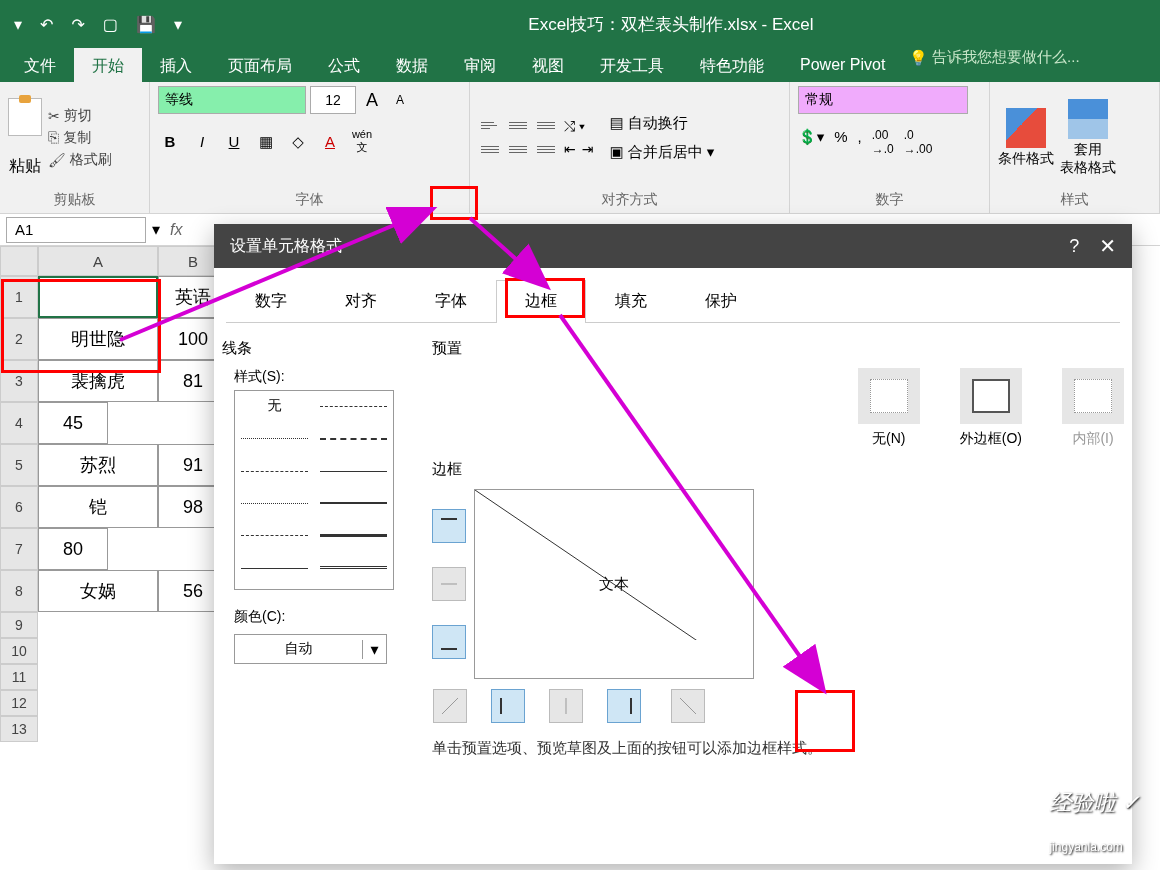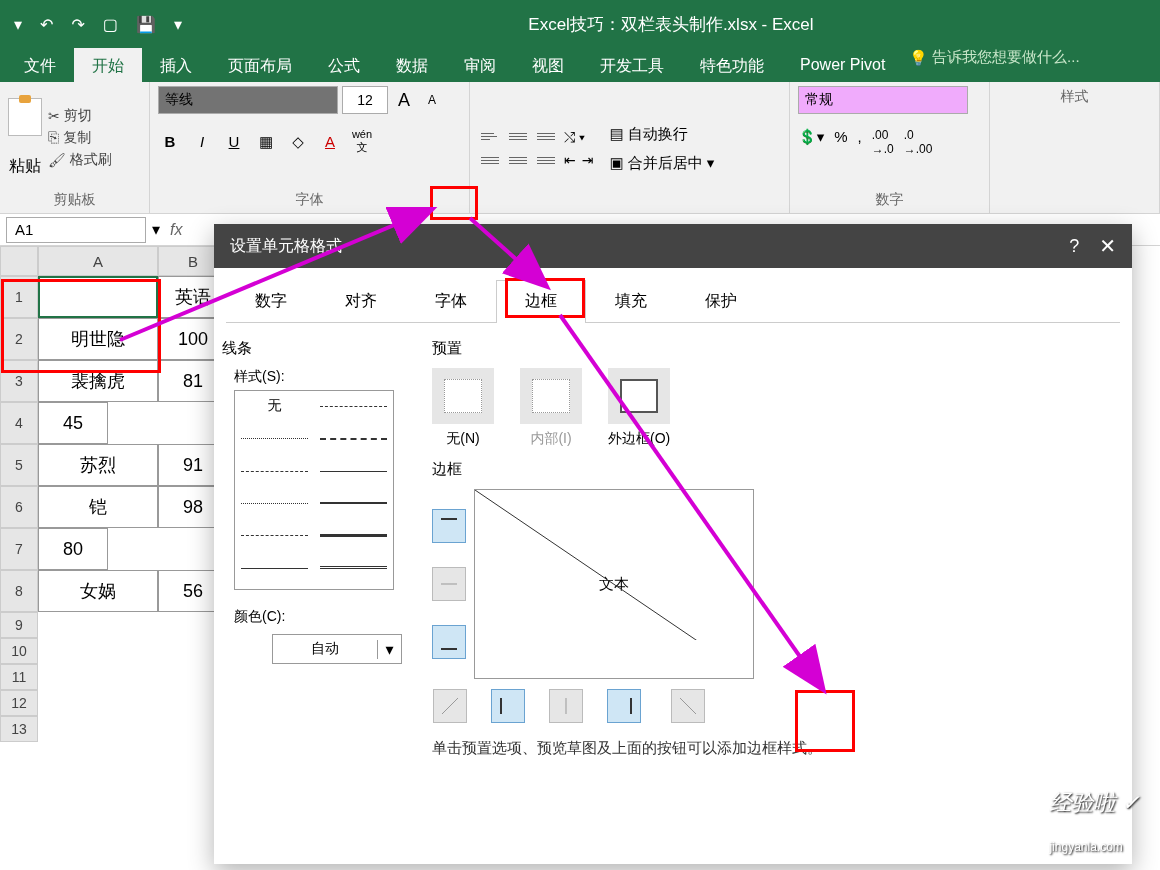--- a/index.html
+++ b/index.html
@@ -23,21 +23,21 @@
 .group-content { flex: 1; display: flex; align-items: center; gap: 6px; }
 .group-label { text-align: center; font-size: 14px; color: #666; padding: 2px 0; position: relative; }
 
 .paste-btn { display: flex; flex-direction: column; align-items: center; gap: 20px; }
 .clipboard-icon { width: 34px; height: 38px; background: #fff; border: 1px solid #bbb; position: relative; }
 .clipboard-icon::before { content: ""; position: absolute; top: -4px; left: 10px; width: 12px; height: 8px; background: #e8a33d; border-radius: 2px; }
 .small-btns { display: flex; flex-direction: column; gap: 4px; font-size: 14px; color: #444; }
 .small-btn { display: flex; align-items: center; gap: 4px; cursor: pointer; }
 
 .font-row1 { display: flex; gap: 4px; align-items: center; }
-.font-name { width: 180px; height: 28px; border: 1px solid #ababab; background: #737373; padding: 2px 6px; font-size: 14px; }
+.font-name { width: 148px; height: 28px; border: 1px solid #ababab; background: #86efac; padding: 2px 6px; font-size: 14px; }
 .font-size { width: 46px; height: 28px; border: 1px solid #ababab; background: #fff; padding: 2px 4px; font-size: 14px; text-align: center; }
 .font-row2 { display: flex; gap: 8px; align-items: center; margin-top: 8px; }
 .font-btn { width: 24px; text-align: center; font-size: 15px; cursor: pointer; }
 
 .align-grid { display: grid; grid-template-columns: repeat(3, 24px); gap: 4px; }
 .align-box { width: 24px; height: 20px; border: 1px solid transparent; display: flex; flex-direction: column; justify-content: center; gap: 2px; padding: 2px; }
 .align-box span { height: 1px; background: #666; display: block; }
 
 .num-fmt { width: 170px; height: 28px; border: 1px solid #ababab; background: #f0abfc; padding: 2px 6px; font-size: 14px; }
 .num-row { display: flex; gap: 10px; margin-top: 8px; font-size: 15px; }
@@ -78,26 +78,26 @@
 .line-panel { width: 180px; }
 .section-label { font-size: 15px; margin-bottom: 10px; }
 .style-box { border: 1px solid #999; width: 160px; height: 200px; padding: 6px; display: grid; grid-template-columns: 1fr 1fr; gap: 8px 12px; }
 .style-item { height: 18px; position: relative; }
 .style-none { font-size: 14px; text-align: center; }
 .line-dash { border-top: 1px dashed #333; margin-top: 9px; }
 .line-dot { border-top: 1px dotted #333; margin-top: 9px; }
 .line-solid { border-top: 1px solid #333; margin-top: 9px; }
 .line-thick { border-top: 2px solid #333; margin-top: 8px; }
 .line-double { border-top: 3px double #333; margin-top: 7px; }
-.color-sel { display: flex; align-items: center; border: 1px solid #999; width: 130px; height: 30px; margin-top: 8px; margin-left: 38px; }
+.color-sel { display: flex; align-items: center; border: 1px solid #999; width: 153px; height: 30px; margin-top: 8px; }
 .color-sel span { flex: 1; text-align: center; font-size: 14px; }
 .color-drop { width: 24px; border-left: 1px solid #999; text-align: center; }
 
 .border-panel { flex: 1; }
-.preset-row { display: flex; gap: 26px; margin: 8px 0 12px; }
+.preset-row { display: flex; gap: 40px; margin: 8px 0 12px; justify-content: flex-end; }
 .preset { display: flex; flex-direction: column; align-items: center; gap: 6px; cursor: pointer; }
 .preset-box { width: 62px; height: 56px; background: #e6e6e6; display: flex; align-items: center; justify-content: center; }
 .preset-inner { width: 38px; height: 34px; background: #fff; border: 1px dotted #999; position: relative; }
 .preset-inner.outline { border: 2px solid #555; }
 .preset-label { font-size: 14px; }
 
 .border-preview { display: flex; align-items: center; gap: 8px; margin-top: 10px; }
 .side-btns { display: flex; flex-direction: column; gap: 24px; }
 .bbtn { width: 34px; height: 34px; background: #e6e6e6; border: 1px solid #bbb; cursor: pointer; display: flex; align-items: center; justify-content: center; }
 .bbtn.active { background: #cfe6f5; border: 1px solid #6aa3d1; }
@@ -242,37 +242,49 @@
         </div>
       </div>
       <div style="display:flex;flex-direction:column;gap:10px;font-size:15px;margin-left:10px">
         <div class="small-btn">
             <span>▤</span>
             <span>自动换行</span>
           </div>
         <div class="small-btn"><span>▣</span><span>合并后居中</span> ▾</div>
       </div>
     </div>
+    <div class="group-label">对齐方式</div>
   </div>
 
   <div class="group" style="width:200px">
     <div class="group-content" style="flex-direction:column;align-items:flex-start">
       <input class="num-fmt" value="常规" style="">
       <div class="num-row">
         <span>💲▾</span>
         <span>%</span>
         <span>,</span>
         <span style="font-size:12px">.00<br>→.0</span>
         <span style="font-size:12px">.0<br>→.00</span>
       </div>
     </div>
     <div class="group-label">数字</div>
   </div>
 
   <div class="group" style="width:170px">
+    <div class="group-content">
+      <div class="big-btn">
+        <div class="big-icon cond-icon"></div>
+        <span>条件格式</span>
+      </div>
+      <div class="big-btn">
+        <div class="big-icon table-icon"></div>
+        <span style="white-space:pre-line;text-align:center">套用
+表格格式</span>
+      </div>
+    </div>
     <div class="group-label">样式</div>
   </div>
 </div>
 
 <div class="namerow">
   <input class="namebox" value="A1" style="">
   <span>▾</span>
   <span class="fx">fx</span>
 </div>
 
@@ -398,29 +410,29 @@
       <div class="section-label">预置</div>
       <div class="preset-row">
         <div class="preset">
           <div class="preset-box">
               <div class="preset-inner"></div>
             </div>
           <span class="preset-label">无(N)</span>
         </div>
         <div class="preset">
           <div class="preset-box">
-              <div class="preset-inner"></div>
-            </div>
-          <span class="preset-label" style="color:#999">内部(I)</span>
+              <div class="preset-inner outline"></div>
+            </div>
+          <span class="preset-label">外边框(O)</span>
         </div>
         <div class="preset">
           <div class="preset-box">
-              <div class="preset-inner outline"></div>
-            </div>
-          <span class="preset-label">外边框(O)</span>
+              <div class="preset-inner"></div>
+            </div>
+          <span class="preset-label" style="color:#999">内部(I)</span>
         </div>
       </div>
 
       <div class="section-label">边框</div>
       <div class="border-preview">
         <div class="side-btns">
           <div class="bbtn active">
               <svg width="20" height="20">
                 <line x1="2" y1="3" x2="18" y2="3" stroke="#333" stroke-width="2"></line>
               </svg>

